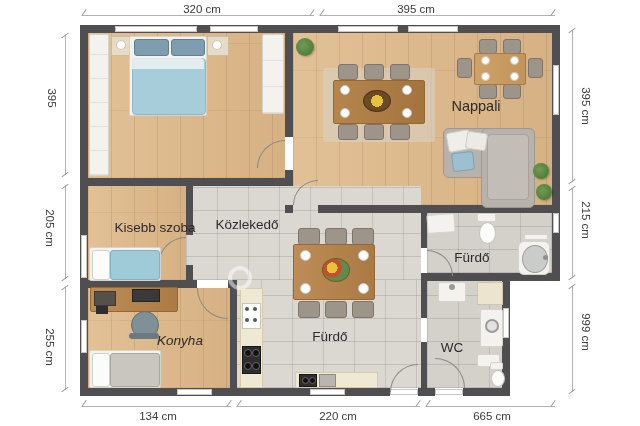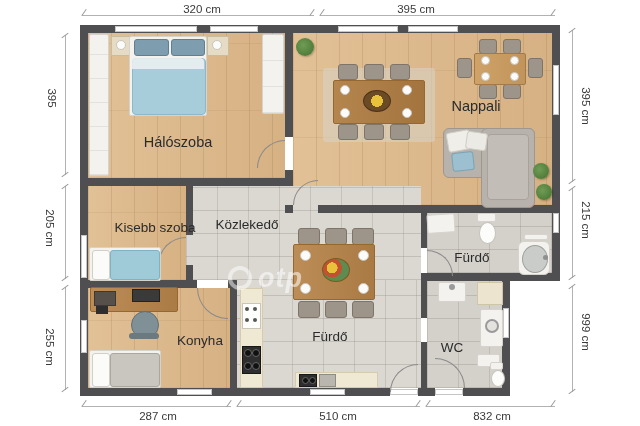--- a/index.html
+++ b/index.html
@@ -205,51 +205,49 @@
 
   <div class="wfurn" style="left:438px;top:282px;width:28px;height:20px;"></div>
   <div class="abs" style="left:449px;top:284px;width:6px;height:6px;background:#9a9a9a;border-radius:50%;"></div>
   <div class="abs" style="left:477px;top:282px;width:26px;height:23px;background:#ece4cf;border:1px solid #cfc5a9;box-sizing:border-box;"></div>
   <div class="wfurn" style="left:480px;top:309px;width:23px;height:38px;"></div>
   <div class="abs" style="left:485px;top:319px;width:14px;height:14px;border:2px solid #9a9a9a;border-radius:50%;background:#e4e2de;box-sizing:border-box;"></div>
   <div class="wfurn" style="left:477px;top:354px;width:23px;height:13px;"></div>
   <div class="wfurn" style="left:490px;top:362px;width:13px;height:8px;"></div>
   <div class="abs" style="left:491px;top:370px;width:12px;height:15px;background:#fcfcfa;border:1px solid #c6c3bc;border-radius:50%;"></div>
 
-  <div class="room-label" style="left:178px;top:142px;font-size:14.5px;">Hálószoba</div>
   <div class="room-label" style="left:476px;top:106px;font-size:14.5px;">Nappali</div>
   <div class="room-label" style="left:155px;top:227px;">Kisebb szoba</div>
   <div class="room-label" style="left:247px;top:224px;">Közlekedő</div>
-  <div class="room-label" style="left:200px;top:340px;">Konyha</div>
+  <div class="room-label" style="left:180px;top:340px;font-style:italic;">Konyha</div>
   <div class="room-label" style="left:330px;top:336px;">Fürdő</div>
   <div class="room-label" style="left:472px;top:257px;">Fürdő</div>
   <div class="room-label" style="left:452px;top:347px;">WC</div>
 
   <div class="dim-h" style="left:82px;top:15px;width:232px;"></div>
   <div class="dim-h" style="left:320px;top:15px;width:235px;"></div>
   <div class="dim-h" style="left:82px;top:406px;width:149px;"></div>
   <div class="dim-h" style="left:237px;top:406px;width:183px;"></div>
   <div class="dim-h" style="left:426px;top:406px;width:129px;"></div>
   <div class="dim-v" style="left:65px;top:35px;height:140px;"></div>
   <div class="dim-v" style="left:65px;top:186px;height:93px;"></div>
   <div class="dim-v" style="left:65px;top:287px;height:103px;"></div>
   <div class="dim-v" style="left:572px;top:30px;height:152px;"></div>
   <div class="dim-v" style="left:572px;top:188px;height:90px;"></div>
   <div class="dim-v" style="left:572px;top:286px;height:106px;"></div>
 
   <div class="dim-label" style="left:202px;top:9px;">320 cm</div>
   <div class="dim-label" style="left:416px;top:9px;">395 cm</div>
-  <div class="dim-label" style="left:158px;top:416px;">287 cm</div>
-  <div class="dim-label" style="left:338px;top:416px;">510 cm</div>
-  <div class="dim-label" style="left:492px;top:416px;">832 cm</div>
+  <div class="dim-label" style="left:158px;top:416px;">134 cm</div>
+  <div class="dim-label" style="left:338px;top:416px;">220 cm</div>
+  <div class="dim-label" style="left:492px;top:416px;">665 cm</div>
   <div class="dim-label v" style="left:52px;top:98px;">395</div>
   <div class="dim-label v" style="left:50px;top:228px;">205 cm</div>
   <div class="dim-label v" style="left:50px;top:347px;">255 cm</div>
   <div class="dim-label v" style="left:586px;top:106px;">395 cm</div>
   <div class="dim-label v" style="left:586px;top:220px;">215 cm</div>
   <div class="dim-label v" style="left:586px;top:332px;">999 cm</div>
 
   <div class="wm" style="left:228px;top:262px;height:32px;">
     <div class="ring"></div>
-    <div class="brand">otp</div>
   </div>
 
 </div>
 
 </body></html>

